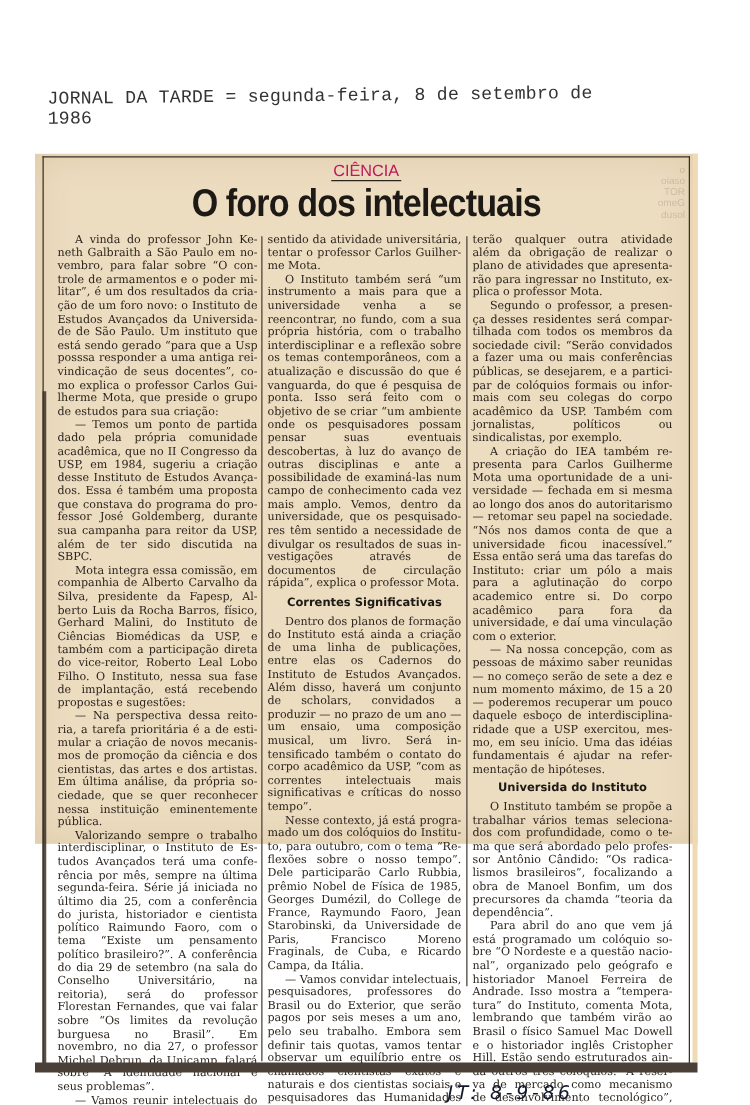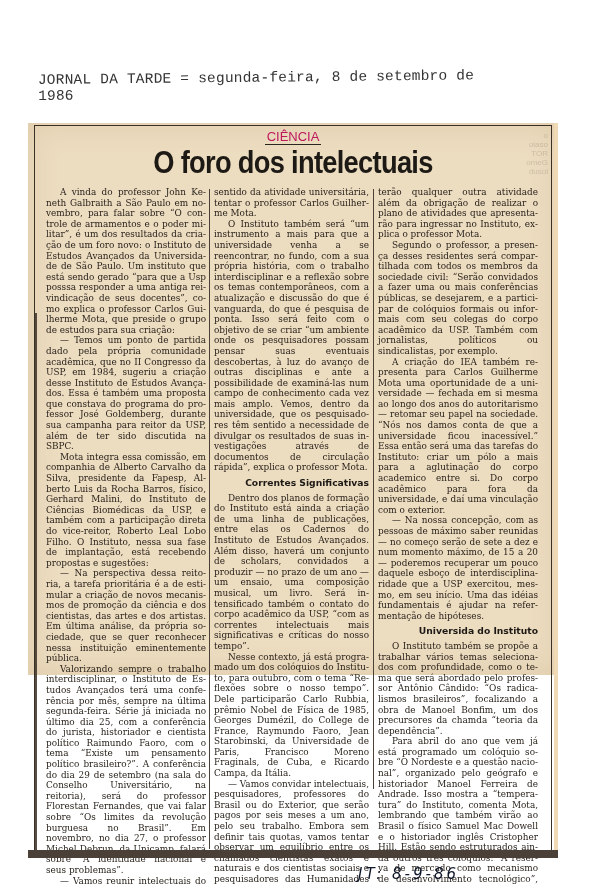--- a/index.html
+++ b/index.html
@@ -50,21 +50,21 @@
     .col1 { left: 18px; width: 160px; }
     .col2 { left: 186px; width: 155px; }
     .col3 { left: 350px; width: 160px; }
     .divider { position: absolute; top: 66px; width: 1px; background: #4a4038; }
     .div1 { left: 181px; height: 660px; }
     .div2 { left: 345px; height: 600px; }
     .col p { margin: 0; text-indent: 14px; }
     .col p.cont { text-indent: 0; }
     .subhead {
       font-family: "DejaVu Sans", sans-serif; font-weight: bold; font-size: 9.2px;
-      text-align: right; margin: 5px 0 4px 0; color: #1d1915;
+      text-align: center; margin: 5px 0 4px 0; color: #1d1915;
     }
     .left-edge { position: absolute; left: 6px; top: 190px; width: 3px; height: 540px; background: #3a3026; opacity: 0.85; }
     .right-strip { position: absolute; left: 526px; top: 0; width: 4px; height: 727px; background: #f0d9b5; }
     .ghost {
       position: absolute; color: rgba(90,80,70,0.22); font-family: "Liberation Sans", sans-serif;
       font-size: 8px; line-height: 9px; text-align: right;
     }
   </style>
 </head>
 <body>

